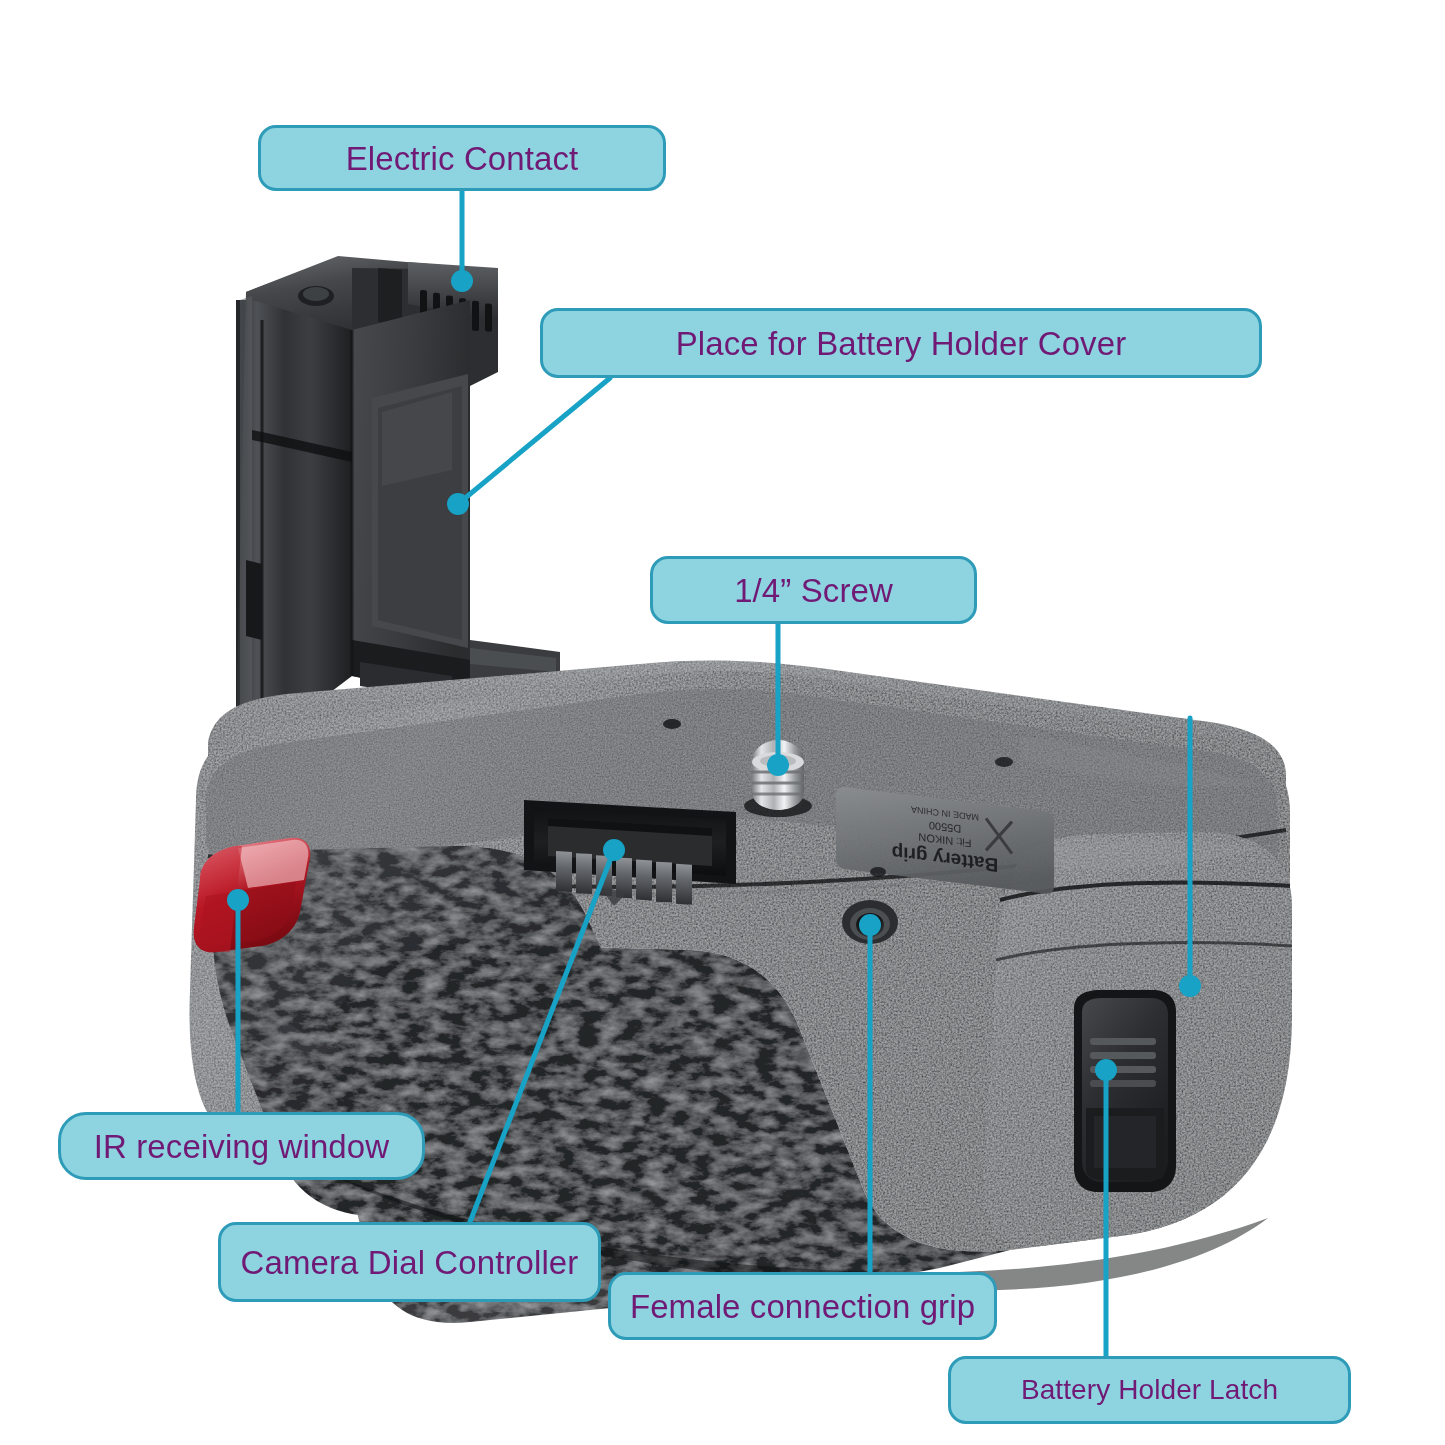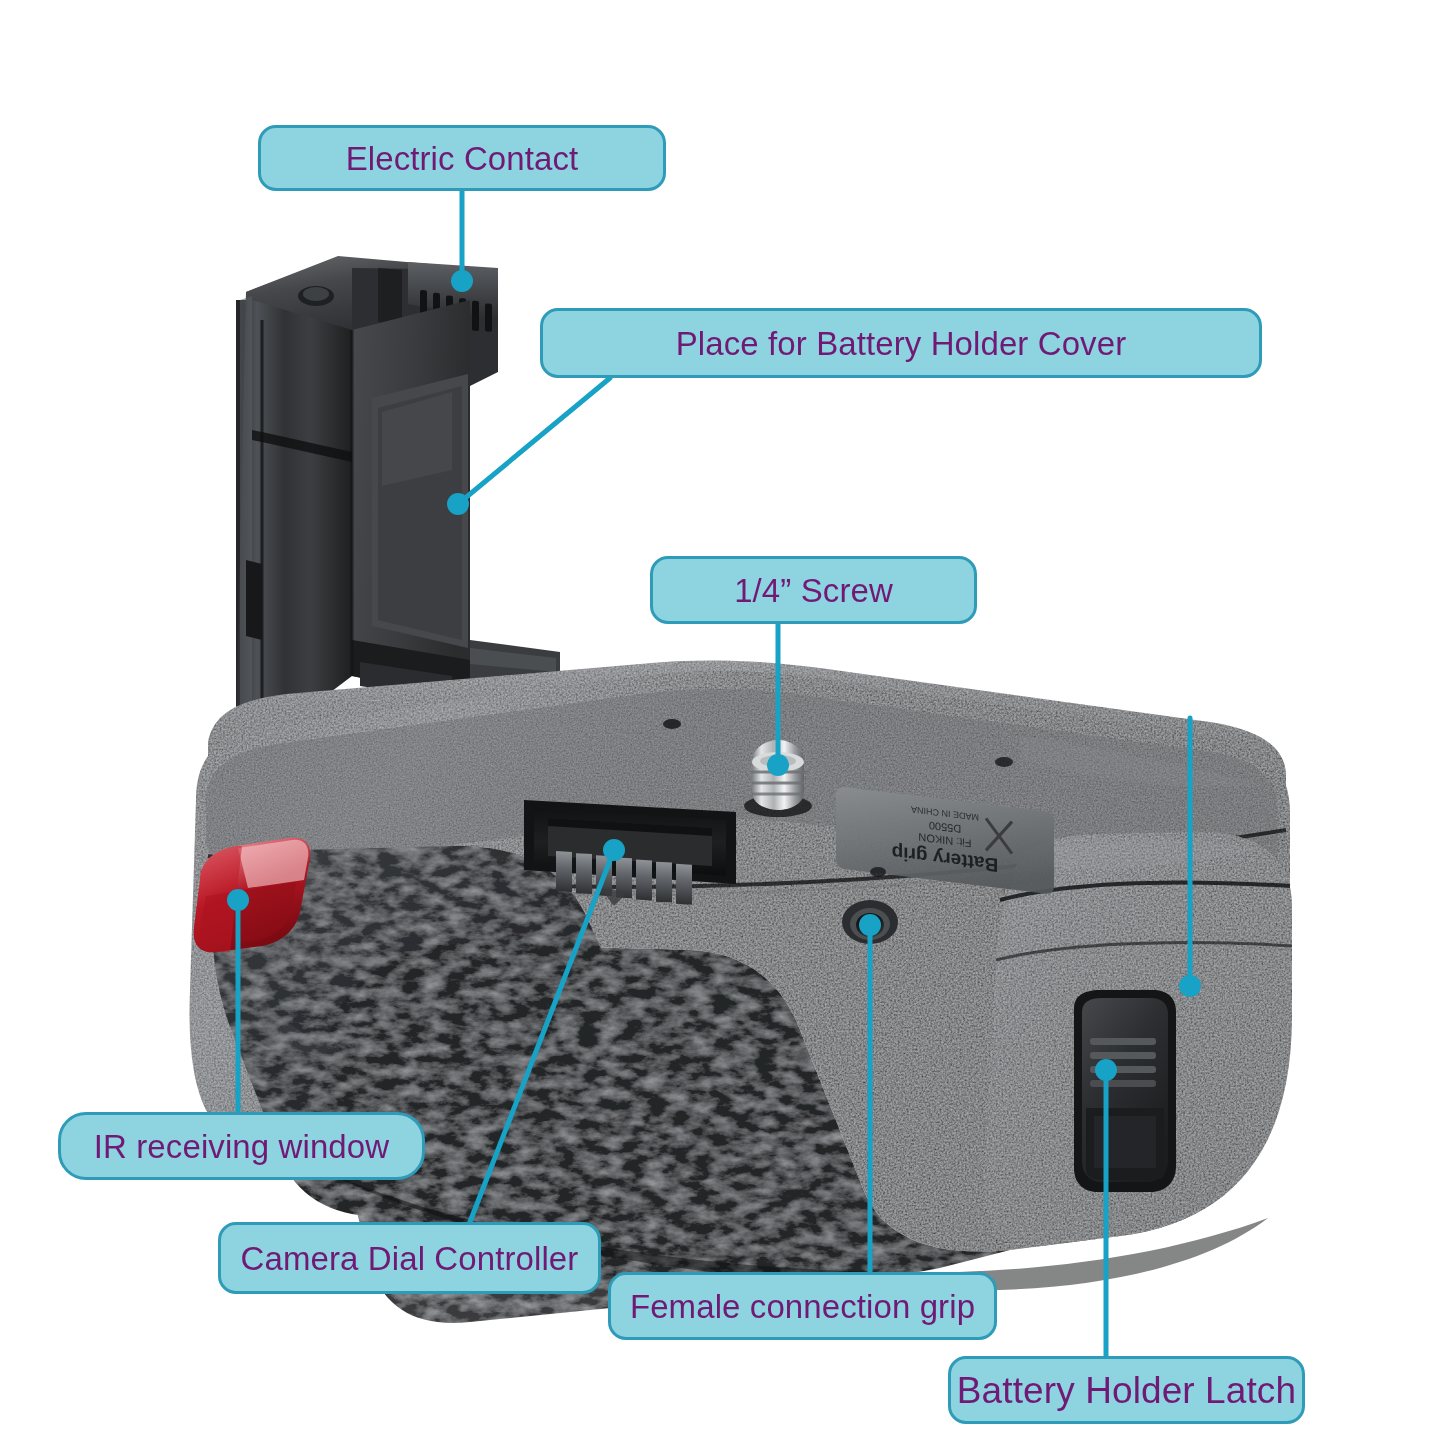--- a/index.html
+++ b/index.html
@@ -447,25 +447,25 @@
 
   <div class="callout" style="left:650px; top:556px; width:327px; height:68px; font-size:33px;">
     <span>1/4” Screw</span>
   </div>
 
 
   <div class="callout" style="left:58px; top:1112px; width:367px; height:68px; font-size:33px;border-radius:28px;">
     <span>IR receiving window</span>
   </div>
 
-  <div class="callout" style="left:218px; top:1222px; width:383px; height:72px; font-size:33px;">
+  <div class="callout" style="left:218px; top:1222px; width:383px; height:80px; font-size:33px;">
     <span>Camera Dial Controller</span>
   </div>
 
   <div class="callout" style="left:608px; top:1272px; width:389px; height:68px; font-size:33px;">
     <span>Female connection grip</span>
   </div>
 
-  <div class="callout" style="left:948px; top:1356px; width:357px; height:68px; font-size:37px;">
+  <div class="callout" style="left:948px; top:1356px; width:403px; height:68px; font-size:28px;">
     <span>Battery Holder Latch</span>
   </div>
 
 </div>
 
 </body></html>

